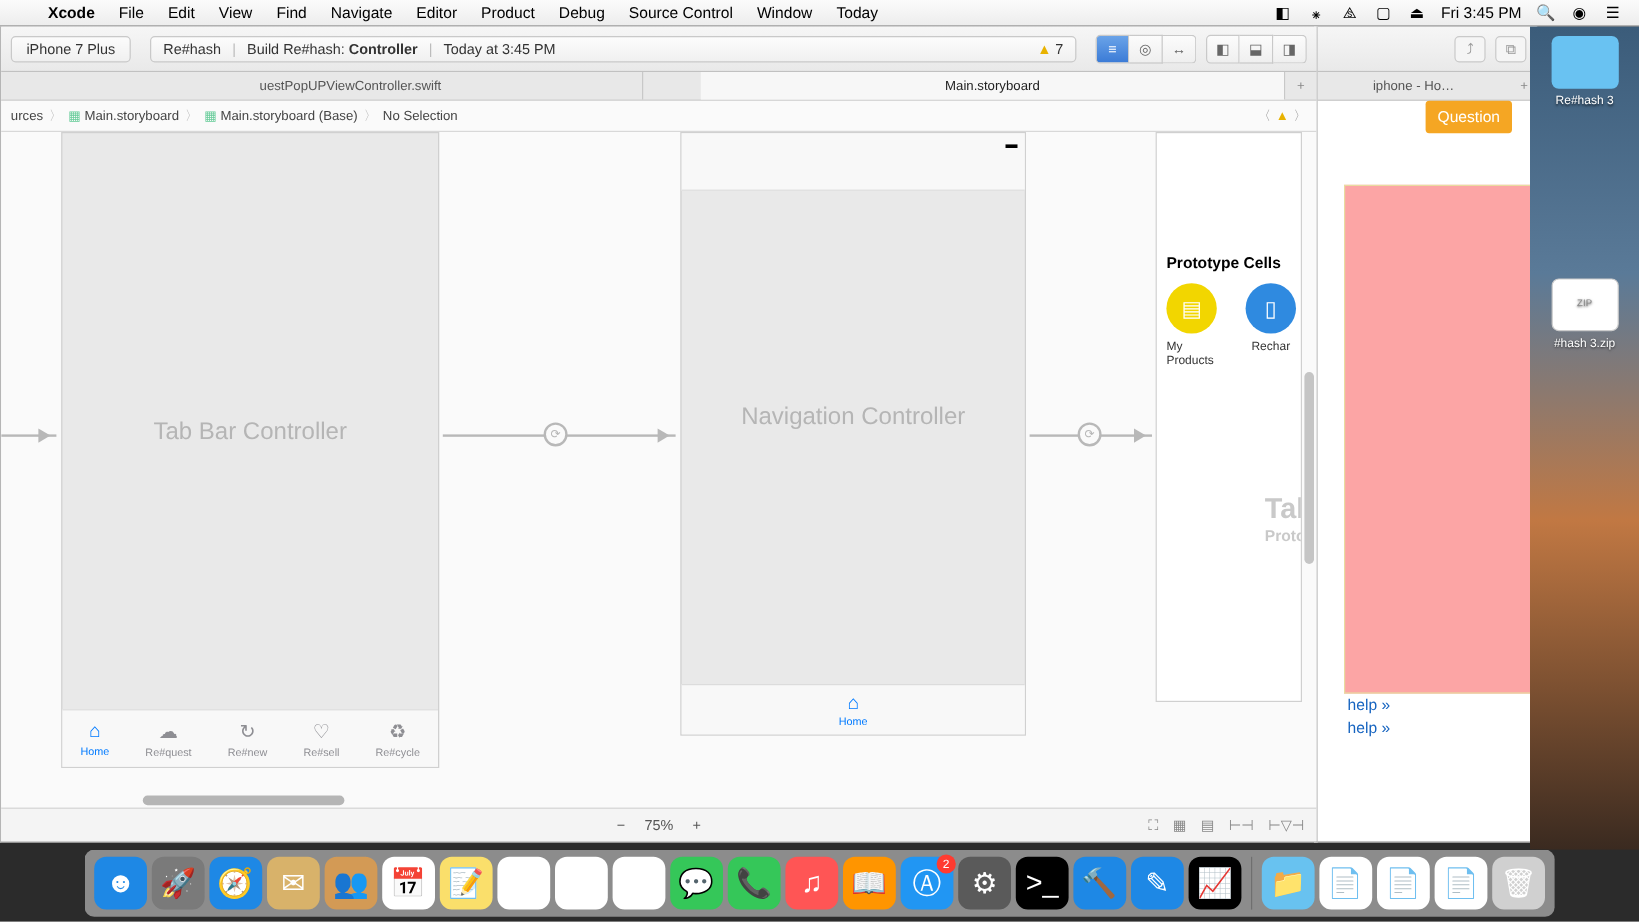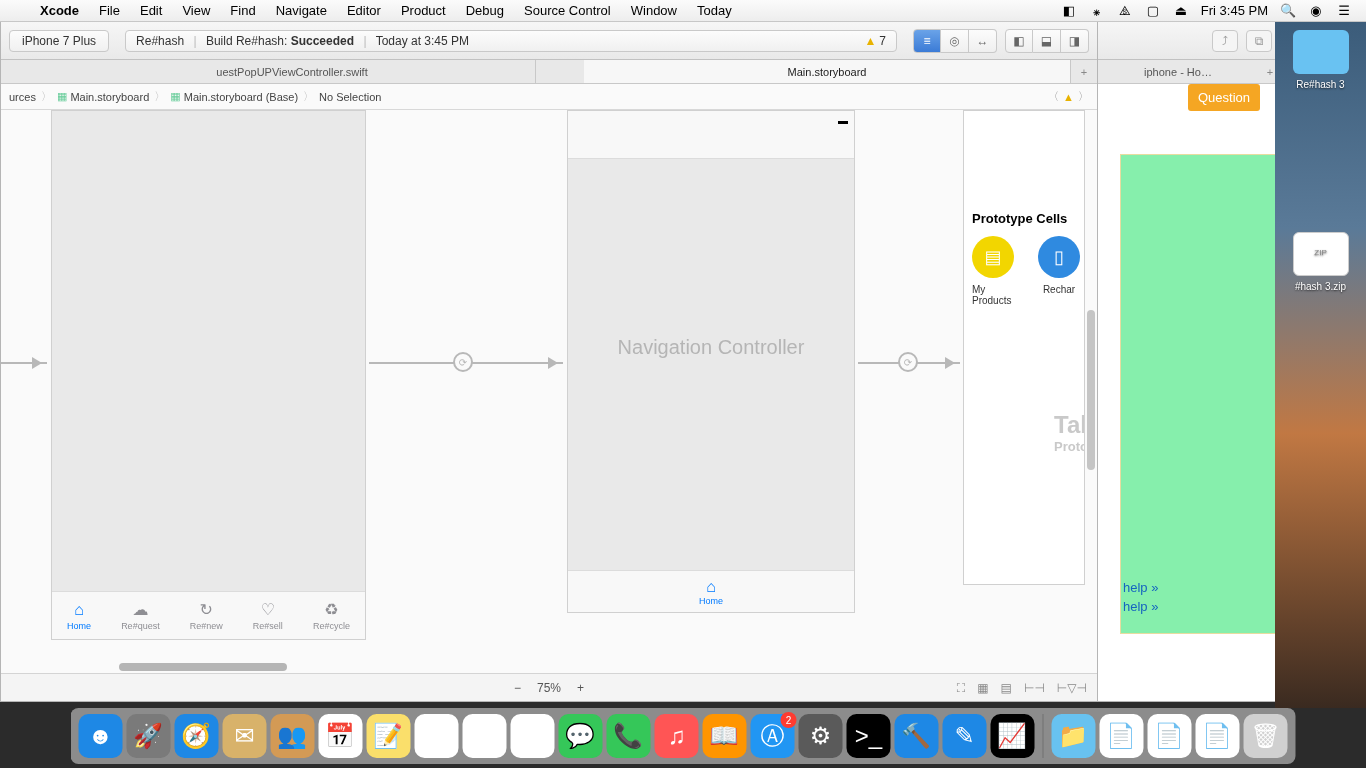--- a/index.html
+++ b/index.html
@@ -81,21 +81,21 @@
 
 
 .safwin { position:absolute; top:22px; left:1095px; width:186px; height:680px; background:#fff; border:1px solid #b5b5b5; border-top:none; overflow:hidden; }
 .safwin .stoolbar { height:38px; background:linear-gradient(#f6f6f6,#e9e9e9); border-bottom:1px solid #c1c1c1; display:flex; align-items:center; justify-content:flex-end; padding:0 8px; gap:8px; }
 .safwin .stoolbar .ib { width:26px; height:22px; border:1px solid #c9c9c9; border-radius:4px; background:#f5f5f5; display:flex; align-items:center; justify-content:center; color:#999; font-size:12px; }
 .safwin .stabbar { height:24px; background:#e8e8e8; display:flex; border-bottom:1px solid #c8c8c8; font-size:11px; color:#555; }
 .safwin .stabbar .tab { flex:1; display:flex; align-items:center; justify-content:center; }
 .safwin .stabbar .addtab { width:20px; display:flex; align-items:center; justify-content:center; color:#888; }
 .safwin .body { padding:0; position:relative; height:calc(100% - 62px); }
 .safwin .ask { position:absolute; top:0; right:20px; background:#f5a623; color:#fff; font-size:13px; padding:6px 10px; border-radius:3px; }
-.safwin .card { position:absolute; top:70px; right:0; width:160px; height:480px; background:#86efac; border:1px solid #e8dca0; }
+.safwin .card { position:absolute; top:70px; right:0; width:160px; height:424px; background:#fca5a5; border:1px solid #e8dca0; }
 .safwin .hl { position:absolute; color:#1664c0; font-size:13px; }
 .safwin .hl1 { top:425px; left:2px; }
 .safwin .hl2 { top:444px; left:2px; }
 
 
 .desktop { position:absolute; top:22px; left:1275px; right:0; bottom:60px; background:linear-gradient(180deg,#3b5c7a 0%,#5a7a98 30%,#c17843 60%,#3a2a20 100%); }
 .desktop .di { width:84px; display:flex; flex-direction:column; align-items:center; color:#fff; font-size:10px; text-shadow:0 1px 2px rgba(0,0,0,.7); margin:8px auto 14px; }
 .desktop .di .icn { width:56px; height:44px; border-radius:6px; margin-bottom:5px; display:flex; align-items:center; justify-content:center; }
 .desktop .folder { background:#69c2f2; border-radius:4px; }
 .desktop .zip { background:#fff; border:1px solid #ccc; display:flex; align-items:flex-end; justify-content:center; font-size:8px; color:#888; padding-bottom:4px; }
@@ -158,21 +158,21 @@
   </div>
 </div>
 
 <div class="xwin">
   <div class="xw-toolbar">
     <div class="scheme">iPhone 7 Plus</div>
     <div class="status">
       <span>
         <span>Re#hash</span>
         <span class="sep">|</span>
-        <span>Build Re#hash: </span><b>Succeeded</b>
+        <span>Build Re#hash: </span><b>Controller</b>
         <span class="sep">|</span>
         <span>Today at 3:45 PM</span>
       </span>
       <span class="warn">
           <span class="warntri">▲</span>
           <span>7</span>
         </span>
     </div>
     <div class="toolgroup">
       <div class="tbtn active">≡</div>
@@ -201,20 +201,21 @@
       <span>〈</span>
       <span style="color:#e8b200">▲</span>
       <span>〉</span>
     </div>
   </div>
 
   <div class="canvas">
     <div class="segue seg0"></div>
 
     <div class="scene scene1">
+      <div class="title">Tab Bar Controller</div>
       <div class="tabbar2">
         <div class="tabitem sel">
             <span class="ti">⌂</span>
             <span>Home</span>
           </div>
         <div class="tabitem">
             <span class="ti">☁</span>
             <span>Re#quest</span>
           </div>
         <div class="tabitem">

